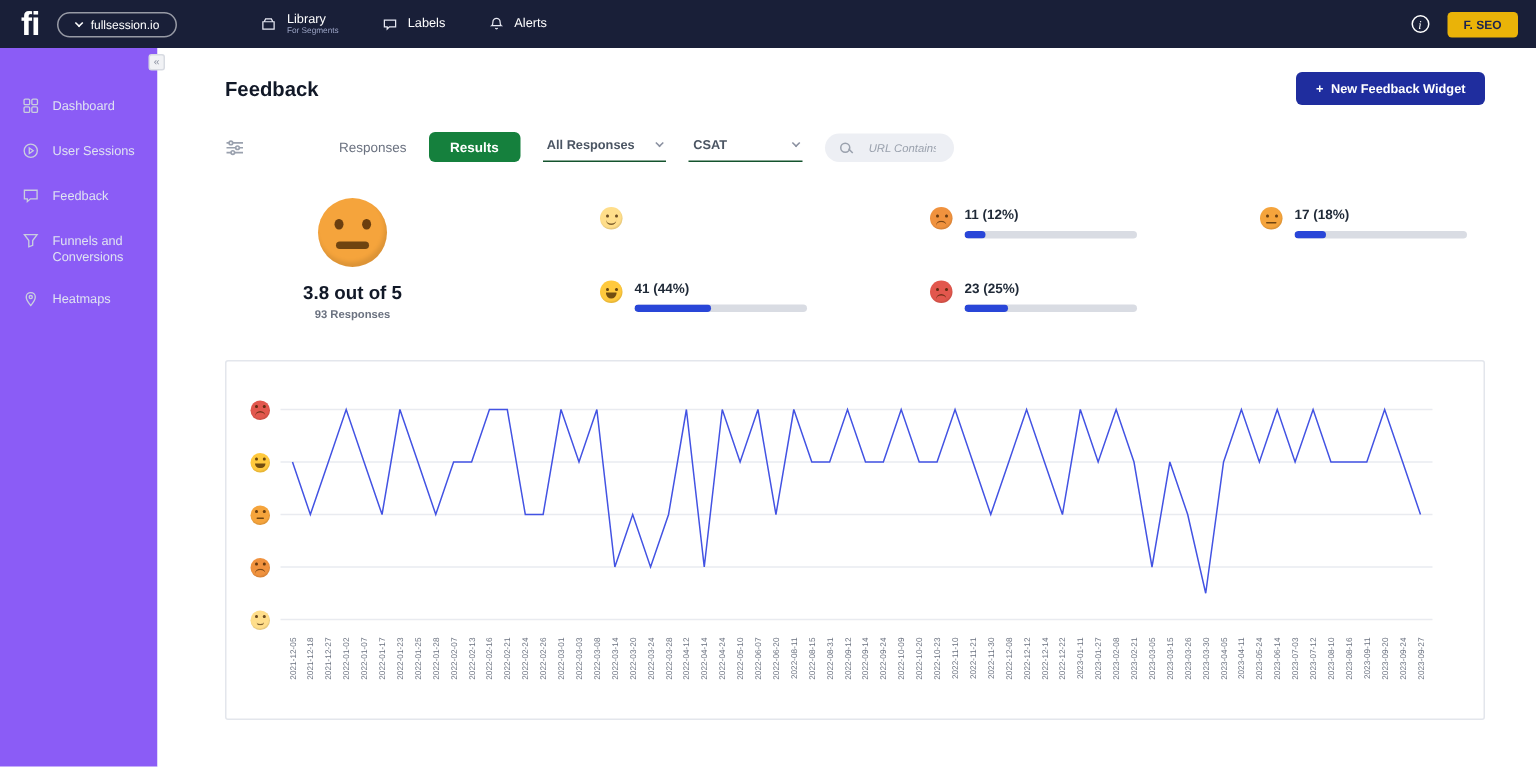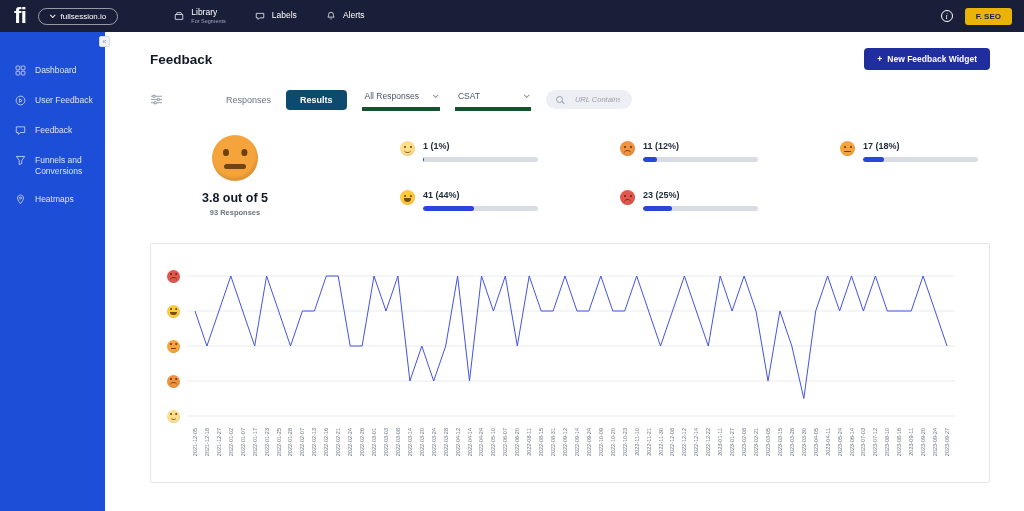--- a/index.html
+++ b/index.html
@@ -29,21 +29,21 @@
   .tsub { font-size:5.5px; color:#9aa3c4; }
   .topbar-right { margin-left:auto; display:flex; align-items:center; gap:12px; }
   .info-badge { width:12px; height:12px; border:1px solid #fff; border-radius:50%; color:#fff;
     font-size:8px; font-family:"Liberation Serif",serif; font-style:italic;
     display:flex; align-items:center; justify-content:center; cursor:pointer; }
   .userbtn { background:#eab308; color:#1b2350; font-size:8px; font-weight:700; padding:4px 11px;
     border-radius:3px; border:none; cursor:pointer; font-family:inherit; }
 
   
   .sidebar {
-    position:absolute; top:32px; left:0; bottom:0; width:105px; background:#1d4ed8;
+    position:absolute; top:32px; left:0; bottom:0; width:105px; background:#8b5cf6;
     padding-top:24px; display:flex; flex-direction:column;
   }
   .side-item { display:flex; align-items:flex-start; gap:8px; padding:9px 6px 9px 14px;
     color:#dfe3f2; font-size:8.5px; line-height:1.25; cursor:pointer; }
   .side-item .sicon { color:#c9cede; flex:0 0 auto; display:flex; margin-top:-1px; }
   .collapse-btn {
     position:absolute; top:36px; left:99px; width:11px; height:11px; background:#f1f2f5;
     border:1px solid #d8dbe2; border-radius:2px; font-size:7px; color:#8a90a0; z-index:6;
     display:flex; align-items:center; justify-content:center; cursor:pointer; padding:0;
   }
@@ -54,25 +54,25 @@
   .title-row { display:flex; justify-content:space-between; align-items:flex-start; }
   .page-title { font-size:13.5px; font-weight:700; margin:4px 0 0; }
   .new-widget-btn { background:#1f2d9e; color:#fff; font-size:8.5px; font-weight:700;
     padding:6px 13px; border-radius:4px; border:none; display:flex; align-items:center; gap:5px;
     cursor:pointer; font-family:inherit; }
 
   
   .toolbar { margin-top:18px; display:flex; align-items:center; gap:15px; }
   .filter-ic { color:#9aa1ae; display:flex; cursor:pointer; }
   .tab-plain { font-size:9px; color:#6b7280; cursor:pointer;padding-left:48px; }
-  .tab-active { background:#0c4a6e; color:#fff; font-size:9px; font-weight:600; padding:5px 14px;
+  .tab-active { background:#15803d; color:#fff; font-size:9px; font-weight:600; padding:5px 14px;
     border-radius:4px; border:none; cursor:pointer; font-family:inherit; }
   .select { display:flex; align-items:center; justify-content:space-between; min-width:76px;
-    font-size:8.5px; color:#4b5563; border-bottom:4px solid #14532d; padding:3px 3px 6px;
-    cursor:pointer; gap:14px; }
+    font-size:8.5px; color:#4b5563; border-bottom:1px solid #14532d; padding:3px 3px 6px;
+    cursor:pointer; gap:14px;font-weight:bold; }
   .select .chev { color:#8a90a0; }
   .searchbox { display:flex; align-items:center; gap:10px; background:#edeff4; border-radius:12px;
     padding:4px 10px; width:86px; }
   .search-ic { width:7px; height:7px; border:1.2px solid #9aa1ad; border-radius:50%;
     position:relative; flex:0 0 auto; }
   .search-ic::after { content:""; position:absolute; width:4px; height:1.2px; background:#9aa1ad;
     transform:rotate(45deg); right:-3px; bottom:-1px; }
   .searchbox input { border:none; background:transparent; font-size:7.5px; font-style:italic;
     color:#6b7280; width:100%; outline:none; font-family:inherit; }
   .searchbox input::placeholder { color:#9aa1ad; font-style:italic; }
@@ -175,21 +175,21 @@
       </span>
       <span style="max-width: 62px;">Dashboard</span>
     </div>
     <div class="side-item">
       <span class="sicon">
         <svg viewBox="0 0 16 16" width="13" height="13" fill="none" stroke="currentColor" stroke-width="1.1">
           <circle cx="8" cy="8" r="5.4"></circle>
           <path d="M6.8 5.8 10 8l-3.2 2.2z"></path>
         </svg>
       </span>
-      <span style="max-width: 62px;">User Feedback</span>
+      <span style="max-width: 62px;">User Sessions</span>
     </div>
     <div class="side-item">
       <span class="sicon">
         <svg viewBox="0 0 16 16" width="13" height="13" fill="none" stroke="currentColor" stroke-width="1.1">
           <path d="M2.8 3.5h10.4v7H7.8l-2.6 2.3v-2.3H2.8z"></path>
         </svg>
       </span>
       <span style="max-width: 62px;">Feedback</span>
     </div>
     <div class="side-item">
@@ -249,26 +249,20 @@
 
   <div class="summary">
     <div class="overall">
       <span id="overall-emoji-slot"><span class="emoji emoji--flat" style="font-size: 46px; background: rgb(245, 164, 60);"></span></span>
       <div class="overall-score">3.8 out of 5</div>
       <div class="overall-count">93 Responses</div>
     </div>
     <div class="ratings" id="ratings-grid">
         <div class="rating">
           <span class="emoji emoji--smile-small" style="font-size: 15px; background: rgb(255, 222, 138);"></span>
-          <div>
-            <div class="rating-label">1 (1%)</div>
-            <div class="bar">
-              <div class="bar-fill" style="width: 1%; background: rgb(41, 70, 216);"></div>
-            </div>
-          </div>
         </div>
         <div class="rating">
           <span class="emoji emoji--frown" style="font-size: 15px; background: rgb(240, 146, 62);"></span>
           <div>
             <div class="rating-label">11 (12%)</div>
             <div class="bar">
               <div class="bar-fill" style="width: 12%; background: rgb(41, 70, 216);"></div>
             </div>
           </div>
         </div>

